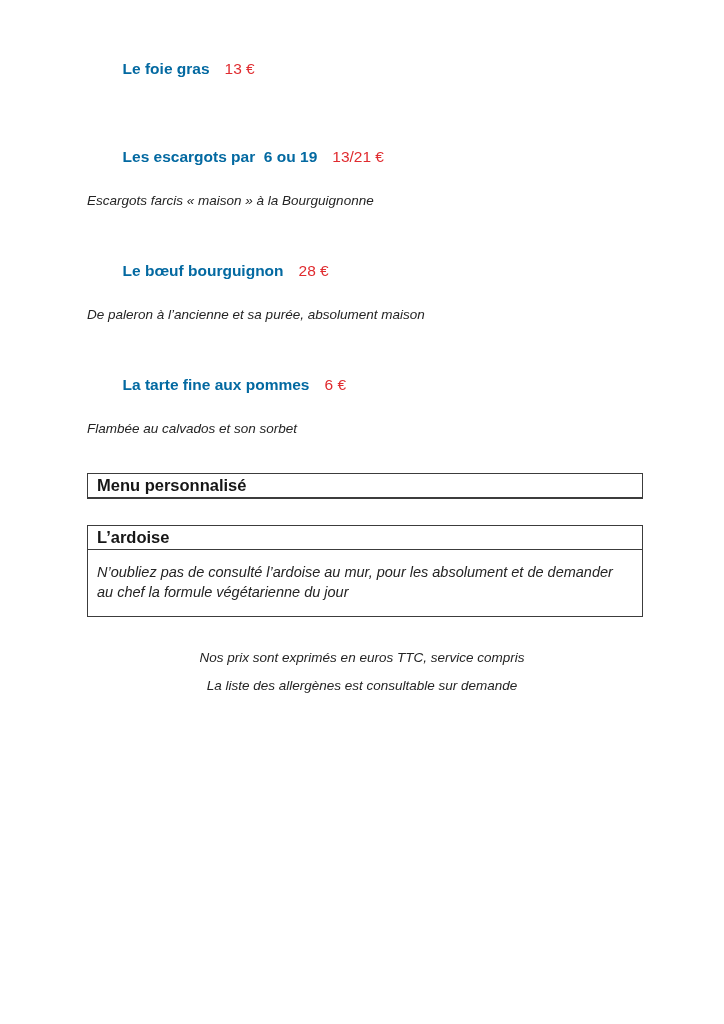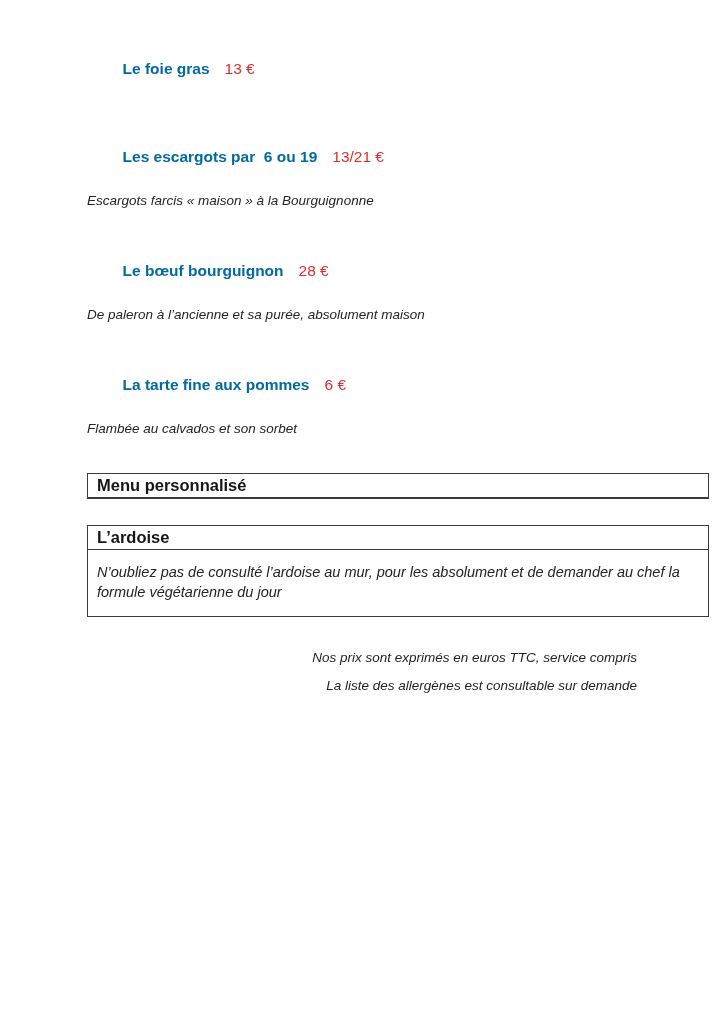--- a/index.html
+++ b/index.html
@@ -42,21 +42,21 @@
   }
   .item-desc {
     margin-top: 11px;
     font-size: 13.5px;
     font-style: italic;
     line-height: 15px;
     color: #242424;
   }
   .section-box {
     border: 1px solid #3c3c3c;
-    width: 622px;
+    width: 556px;
   }
   .section-box.first { margin-top: 0px; }
   .section-box.second { margin-top: 26px; }
   .section-heading {
     font-size: 16.5px;
     font-weight: bold;
     line-height: 18px;
     padding: 2px 9px 3px 9px;
     border-bottom: 1px solid #3c3c3c;
     color: #161616;
@@ -67,21 +67,20 @@
     font-style: italic;
     line-height: 20px;
     color: #242424;
   }
   .footer-notes { margin-top: 33px; text-align: center; }
   .footer-note {
     font-size: 13.5px;
     font-style: italic;
     line-height: 16px;
     color: #242424;
-    text-align: right;
   }
   .footer-note + .footer-note { margin-top: 12px; }
 </style>
 </head>
 <body>
 
 <div class="page">
 
 
   <div class="menu-list">

